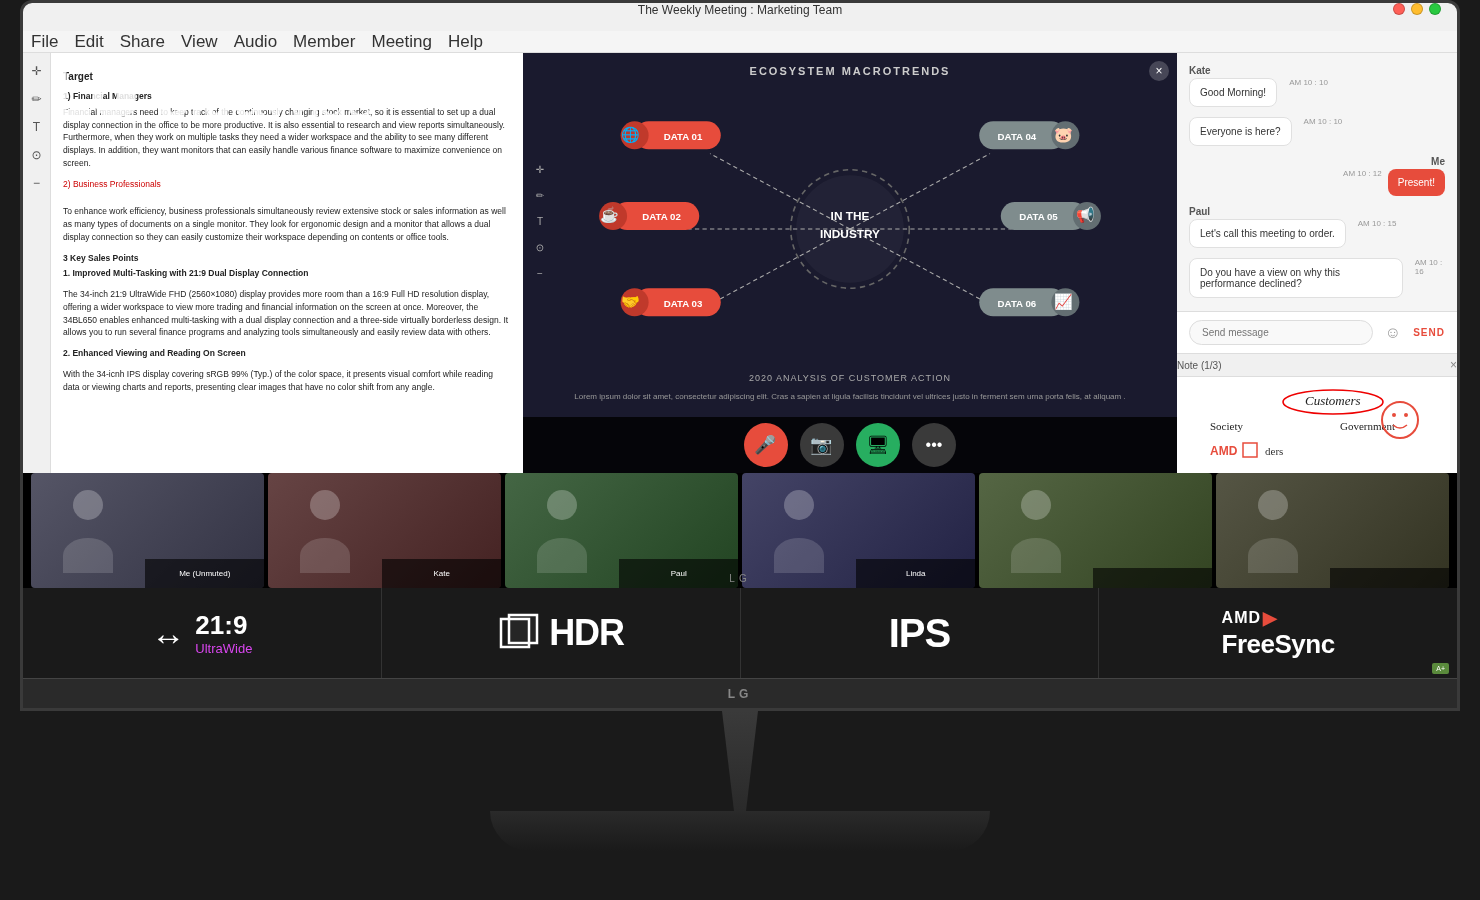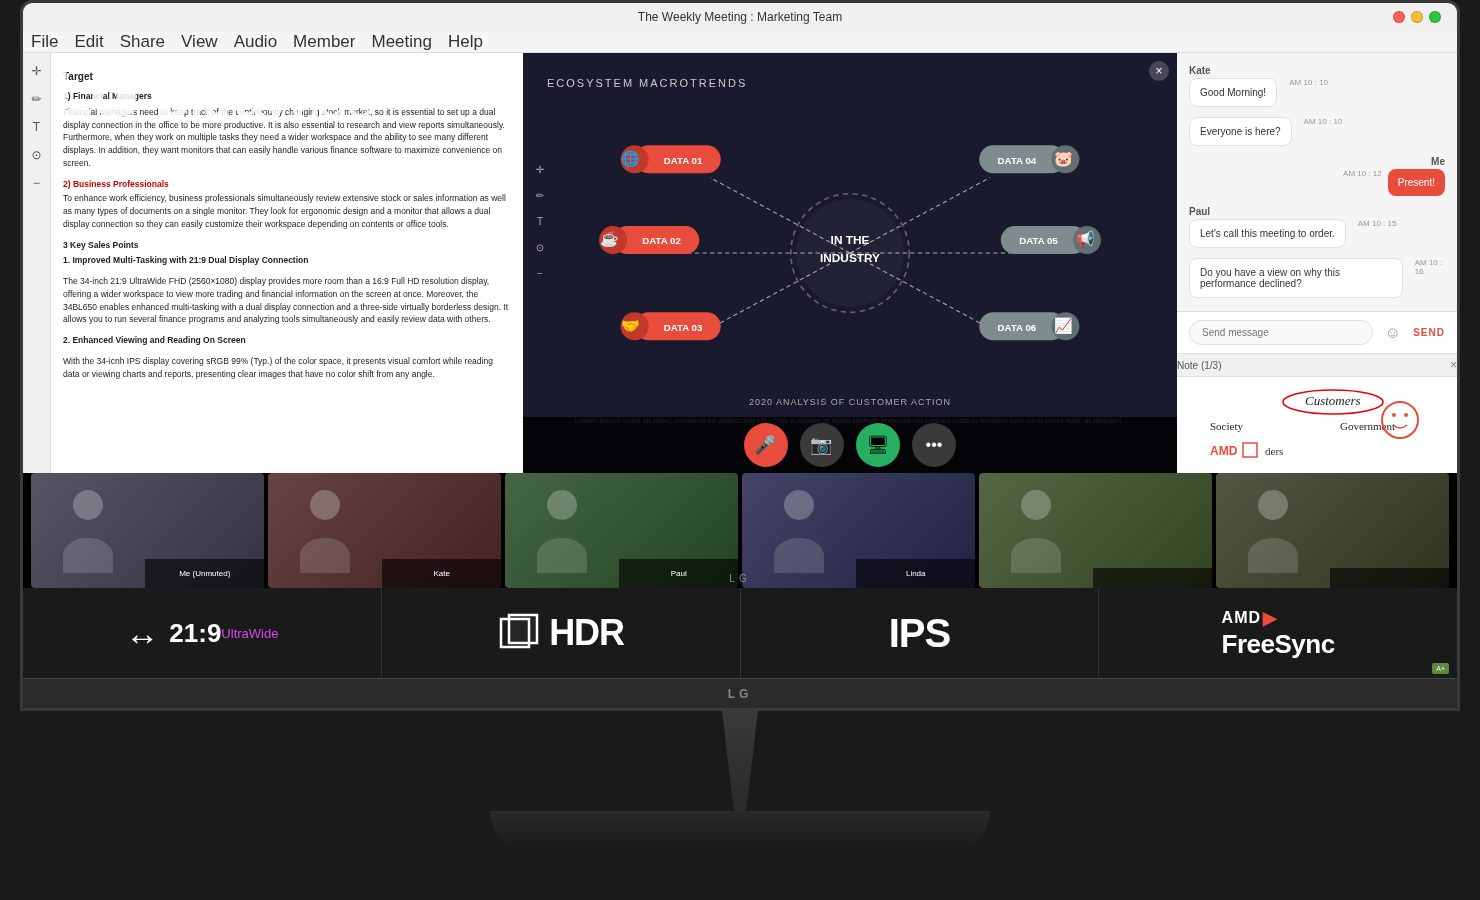--- a/index.html
+++ b/index.html
@@ -40,21 +40,21 @@
       position: relative;
       overflow: hidden;
     }
 
     
     .title-bar {
       width: 100%;
       background: #f0f0f0;
       height: 28px;
       display: flex;
-      align-items: center;
+      align-items: flex-start;
       justify-content: center;
       position: relative;
       font-size: 12px;
       color: #333;
     }
 
     .title-bar-controls {
       position: absolute;
       right: 16px;
       display: flex;
@@ -169,26 +169,26 @@
       display: flex;
       align-items: center;
       justify-content: center;
       color: white;
       font-size: 12px;
       cursor: pointer;
       z-index: 10;
     }
 
     .pres-title {
-      text-align: left;
+      text-align: center;
       color: #ccc;
       font-size: 11px;
-      padding: 24px;
+      padding: 12px;
       letter-spacing: 2px;
-      font-weight: normal;
+      font-weight: bold;
     }
 
     
     .ecosystem-diagram {
       position: relative;
       width: 100%;
       height: 280px;
     }
 
     
@@ -456,21 +456,21 @@
       color: white;
       border-right: 1px solid #333;
     }
 
     .feature-badge:last-child {
       border-right: none;
     }
 
     .feature-text {
       display: flex;
-      align-items: center;
+      flex-direction: column;
     }
 
     .feature-sub {
       font-size: 13px;
       color: #d946ef;
     }
 
     
     .lg-logo-overlay {
       position: absolute;
@@ -620,21 +620,21 @@
             <div class="doc-tool-btn">✏</div>
             <div class="doc-tool-btn">T</div>
             <div class="doc-tool-btn">⊙</div>
             <div class="doc-tool-btn">−</div>
           </div>
 
           <div class="doc-content">
             <h3>Target</h3>
             <p style="font-weight:bold;margin-bottom:3px;">1) Financial Managers</p>
             <p>Financial managers need to keep track of the continuously changing stock market, so it is essential to set up a dual display connection in the office to be more productive. It is also essential to research and view reports simultaneously. Furthermore, when they work on multiple tasks they need a wider workspace and the ability to see many different displays. In addition, they want monitors that can easily handle various finance software to maximize convenience on screen.</p>
-            <p style="font-weight:bold;margin-bottom:2px;color:#c00;">2) Business Professionals</p>
+            <p style="font-weight:normal;margin-bottom:15px;color:#c00;">2) Business Professionals</p>
             <p>To enhance work efficiency, business professionals simultaneously review extensive stock or sales information as well as many types of documents on a single monitor. They look for ergonomic design and a monitor that allows a dual display connection so they can easily customize their workspace depending on contents or office tools.</p>
             <p style="font-weight:bold;margin-bottom:3px;">3 Key Sales Points</p>
             <p style="font-weight:bold;">1. Improved Multi-Tasking with 21:9 Dual Display Connection</p>
             <p>The 34-inch 21:9 UltraWide FHD (2560×1080) display provides more room than a 16:9 Full HD resolution display, offering a wider workspace to view more trading and financial information on the screen at once. Moreover, the 34BL650 enables enhanced multi-tasking with a dual display connection and a three-side virtually borderless design. It allows you to run several finance programs and analyzing tools simultaneously and easily review data with others.</p>
             <p style="font-weight:bold;">2. Enhanced Viewing and Reading On Screen</p>
             <p>With the 34-icnh IPS display covering sRGB 99% (Typ.) of the color space, it presents visual comfort while reading data or viewing charts and reports, presenting clear images that have no color shift from any angle.</p>
           </div>
         </div>
 
         <div class="pres-panel">

